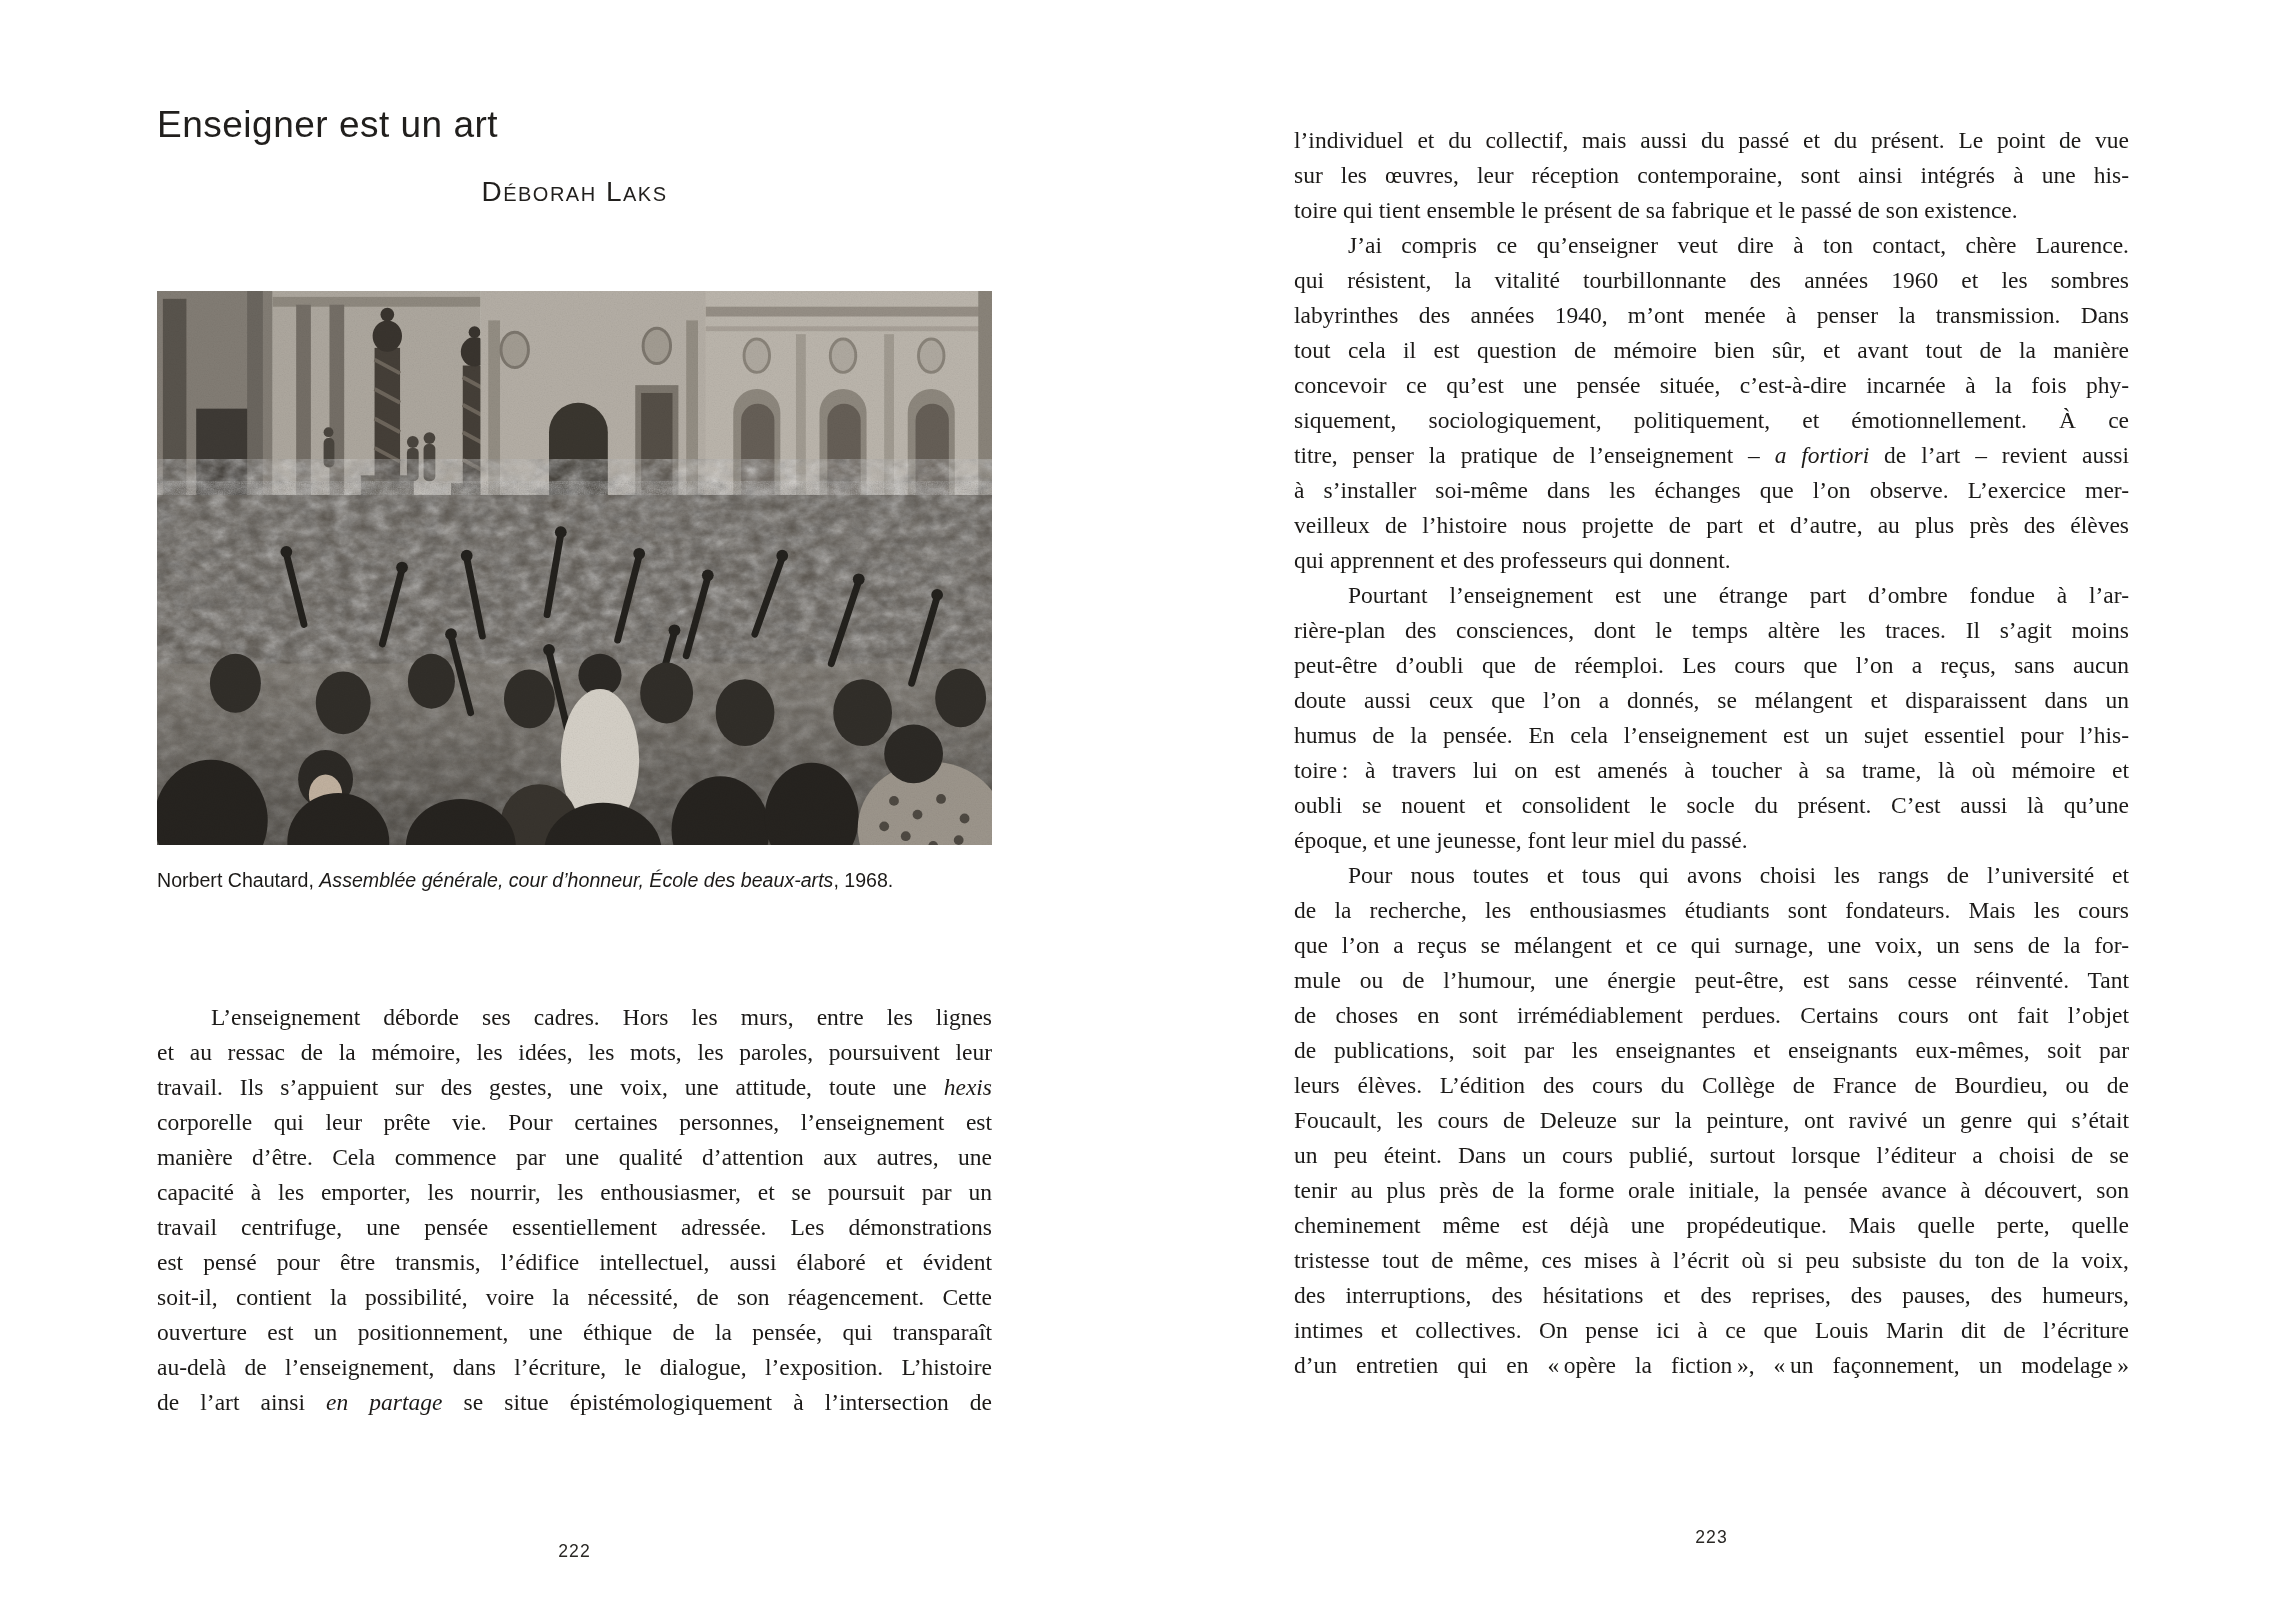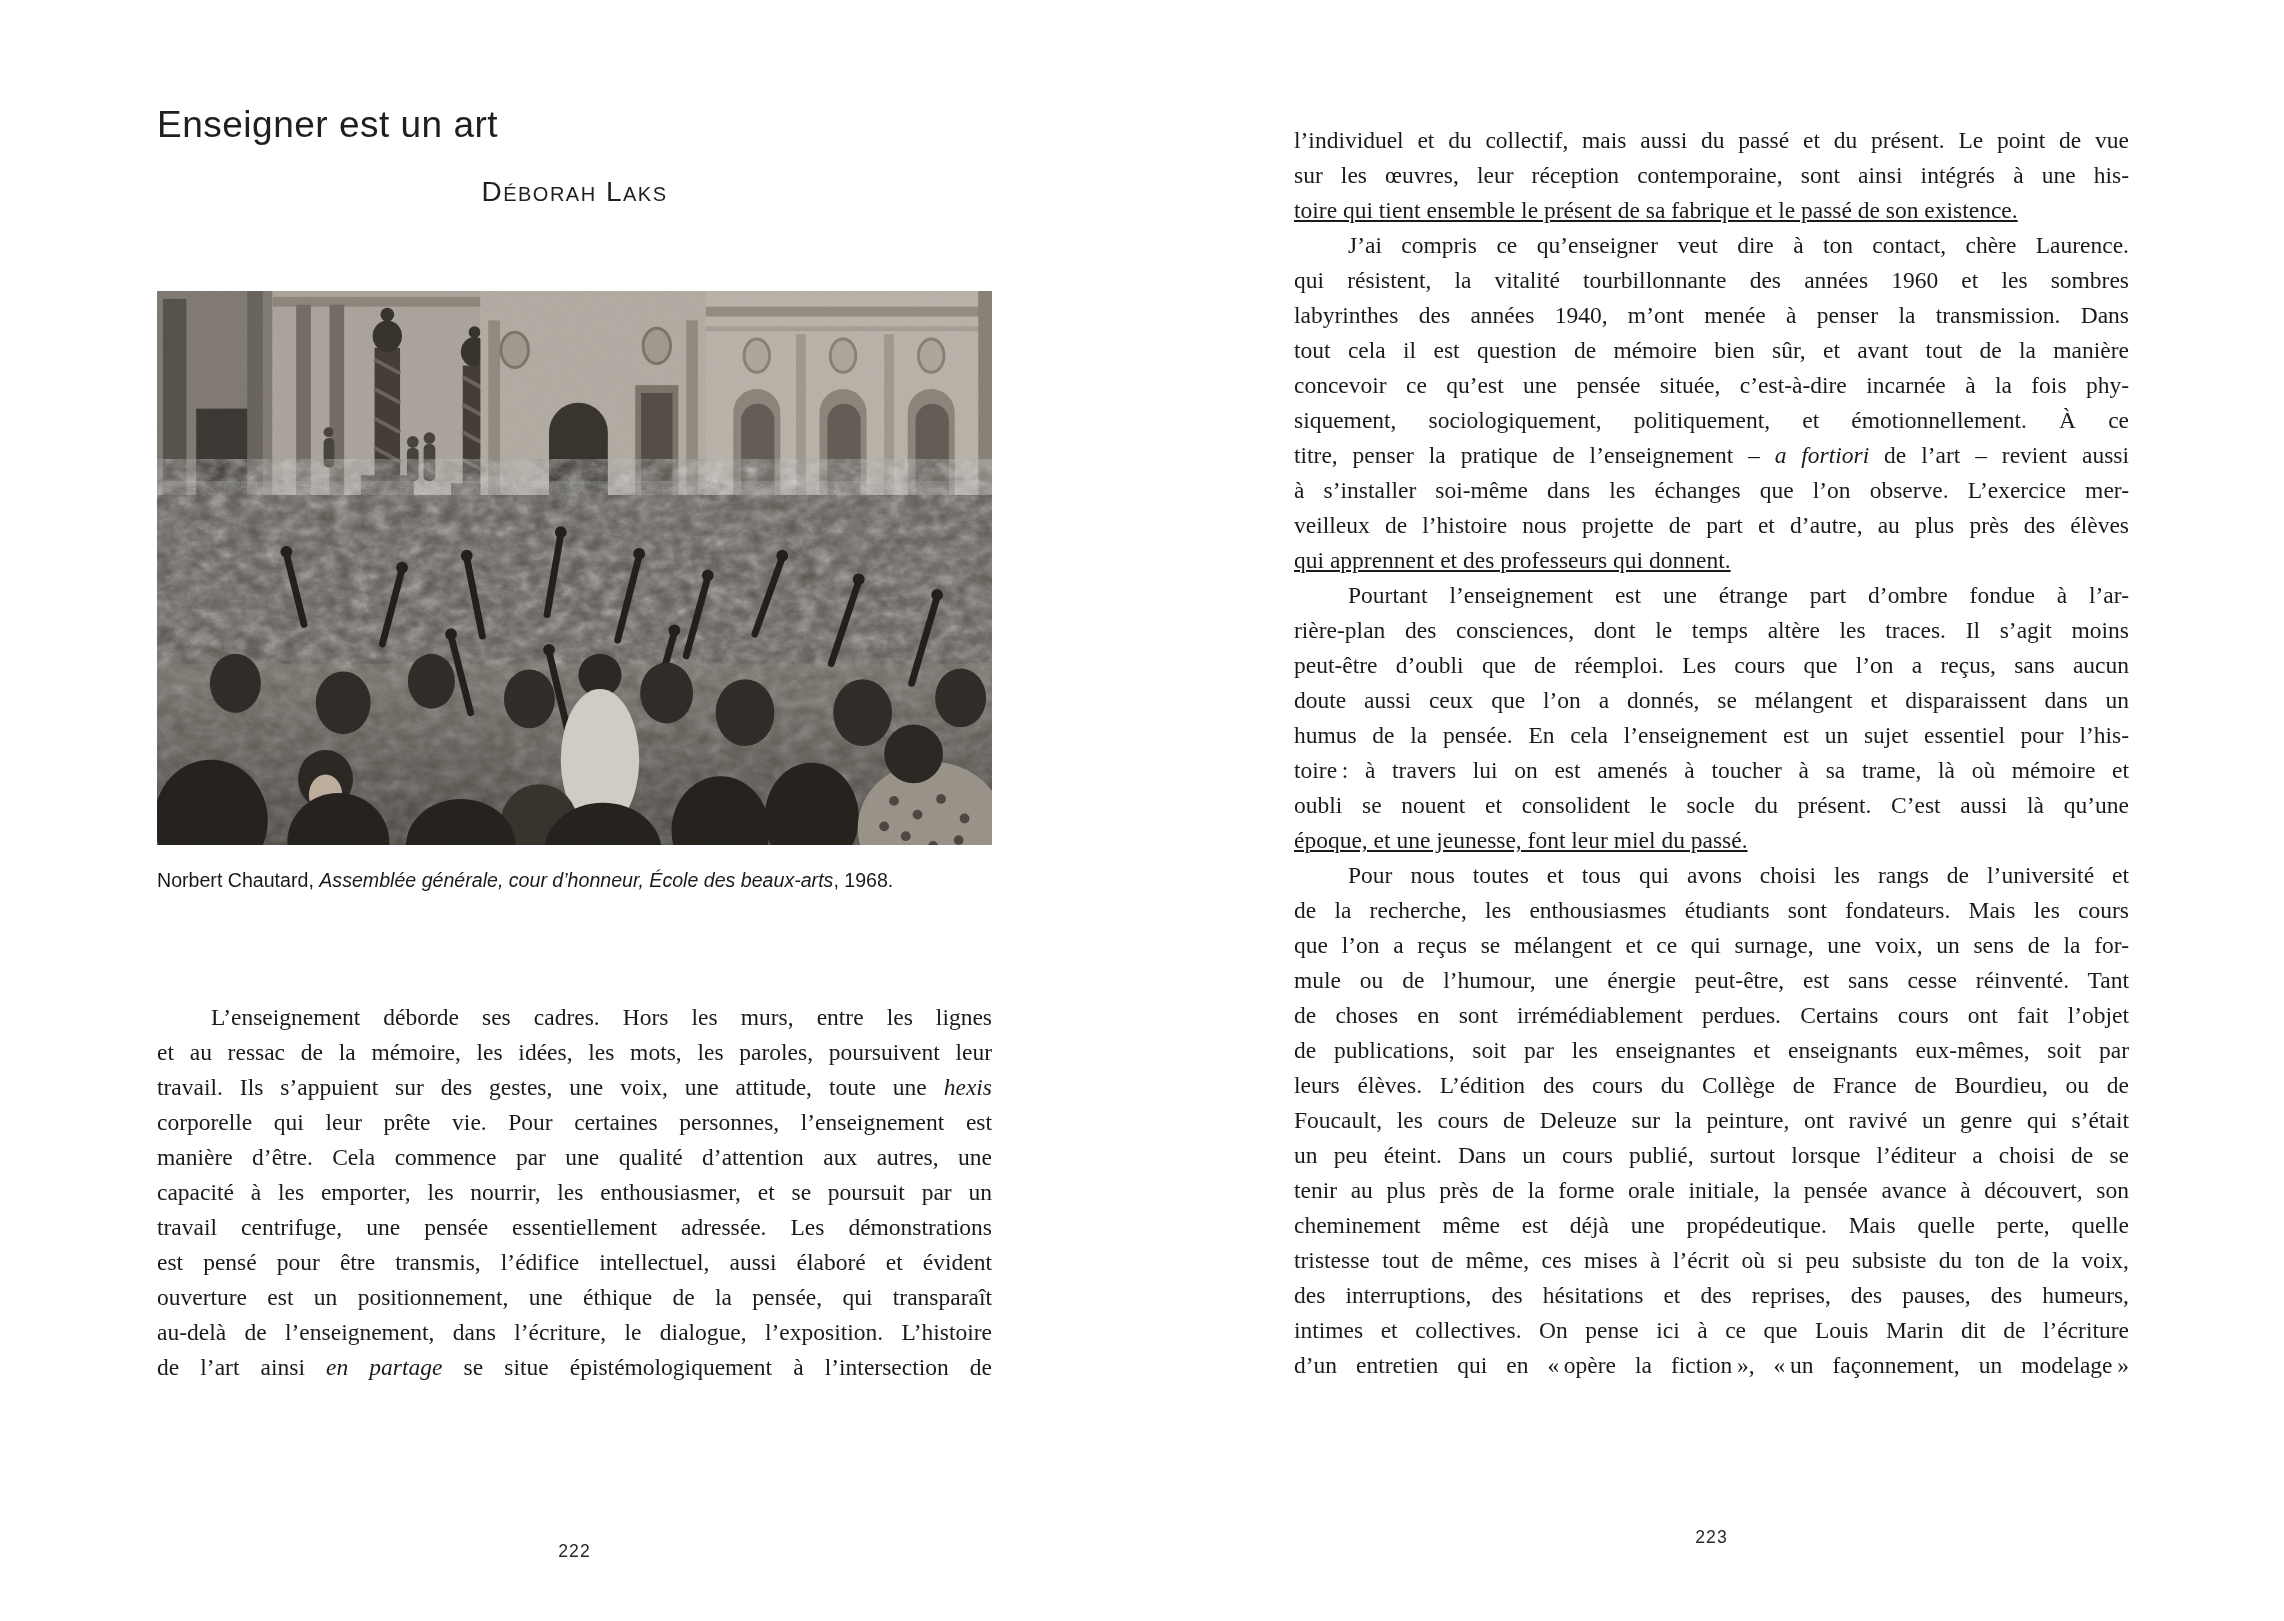--- a/index.html
+++ b/index.html
@@ -38,21 +38,21 @@
   figcaption i { font-style: italic; }
 
   .body-text {
     position: absolute; width: 835px;
     font-size: 23.5px; line-height: 35px; color: #1c1a18;
   }
   .body-text.left-body  { left: 157px;  top: 1000px; }
   .body-text.right-body { left: 1294px; top: 123px; }
   .para { margin: 0; }
   .line { text-align: justify; text-align-last: justify; }
-  .line.last { text-align-last: left; text-decoration: underline; }
+  .line.last { text-align-last: left; }
   .line.indent { text-indent: 54px; }
   .line i { font-style: italic; }
 
   .pagenum {
     position: absolute; width: 835px; text-align: center;
     font-family: "Liberation Sans", sans-serif;
     font-size: 17.6px; color: #2a2825; letter-spacing: 1px;
   }
   .pagenum.left-num  { left: 157px;  top: 1541px; }
   .pagenum.right-num { left: 1294px; top: 1527px; }
@@ -220,20 +220,21 @@
     <div class="body-text left-body">
         <div class="para">
           <div class="line indent">L’enseignement déborde ses cadres. Hors les murs, entre les lignes</div>
           <div class="line">et au ressac de la mémoire, les idées, les mots, les paroles, poursuivent leur</div>
           <div class="line">travail. Ils s’appuient sur des gestes, une voix, une attitude, toute une <i>hexis</i></div>
           <div class="line">corporelle qui leur prête vie. Pour certaines personnes, l’enseignement est</div>
           <div class="line">manière d’être. Cela commence par une qualité d’attention aux autres, une</div>
           <div class="line">capacité à les emporter, les nourrir, les enthousiasmer, et se poursuit par un</div>
           <div class="line">travail centrifuge, une pensée essentiellement adressée. Les démonstrations</div>
           <div class="line">est pensé pour être transmis, l’édifice intellectuel, aussi élaboré et évident</div>
+          <div class="line">soit-il, contient la possibilité, voire la nécessité, de son réagencement. Cette</div>
           <div class="line">ouverture est un positionnement, une éthique de la pensée, qui transparaît</div>
           <div class="line">au-delà de l’enseignement, dans l’écriture, le dialogue, l’exposition. L’histoire</div>
           <div class="line">de l’art ainsi <i>en partage</i> se situe épistémologiquement à l’intersection de</div>
         </div>
       </div>
     <div class="pagenum left-num">222</div>
   </section>
 
   <section class="page">
     <div class="body-text right-body">

